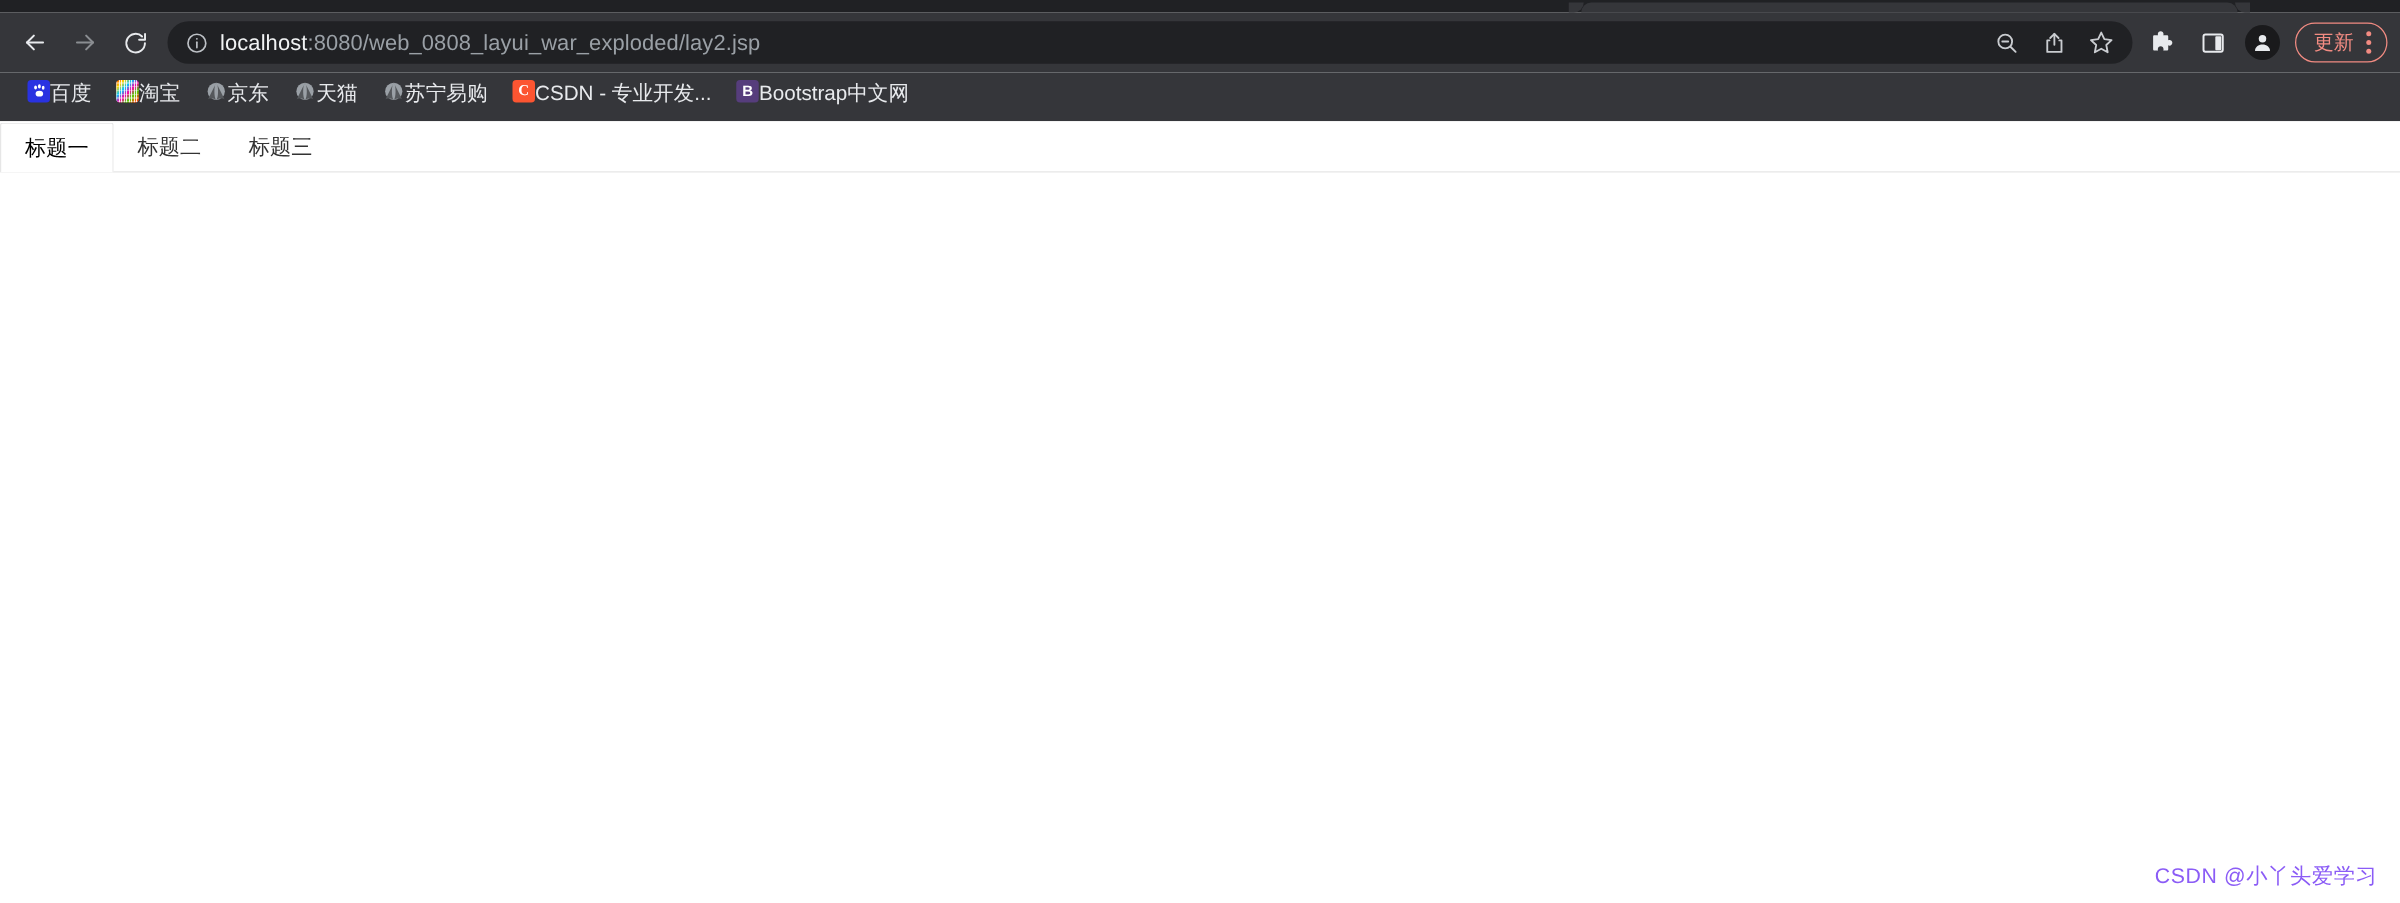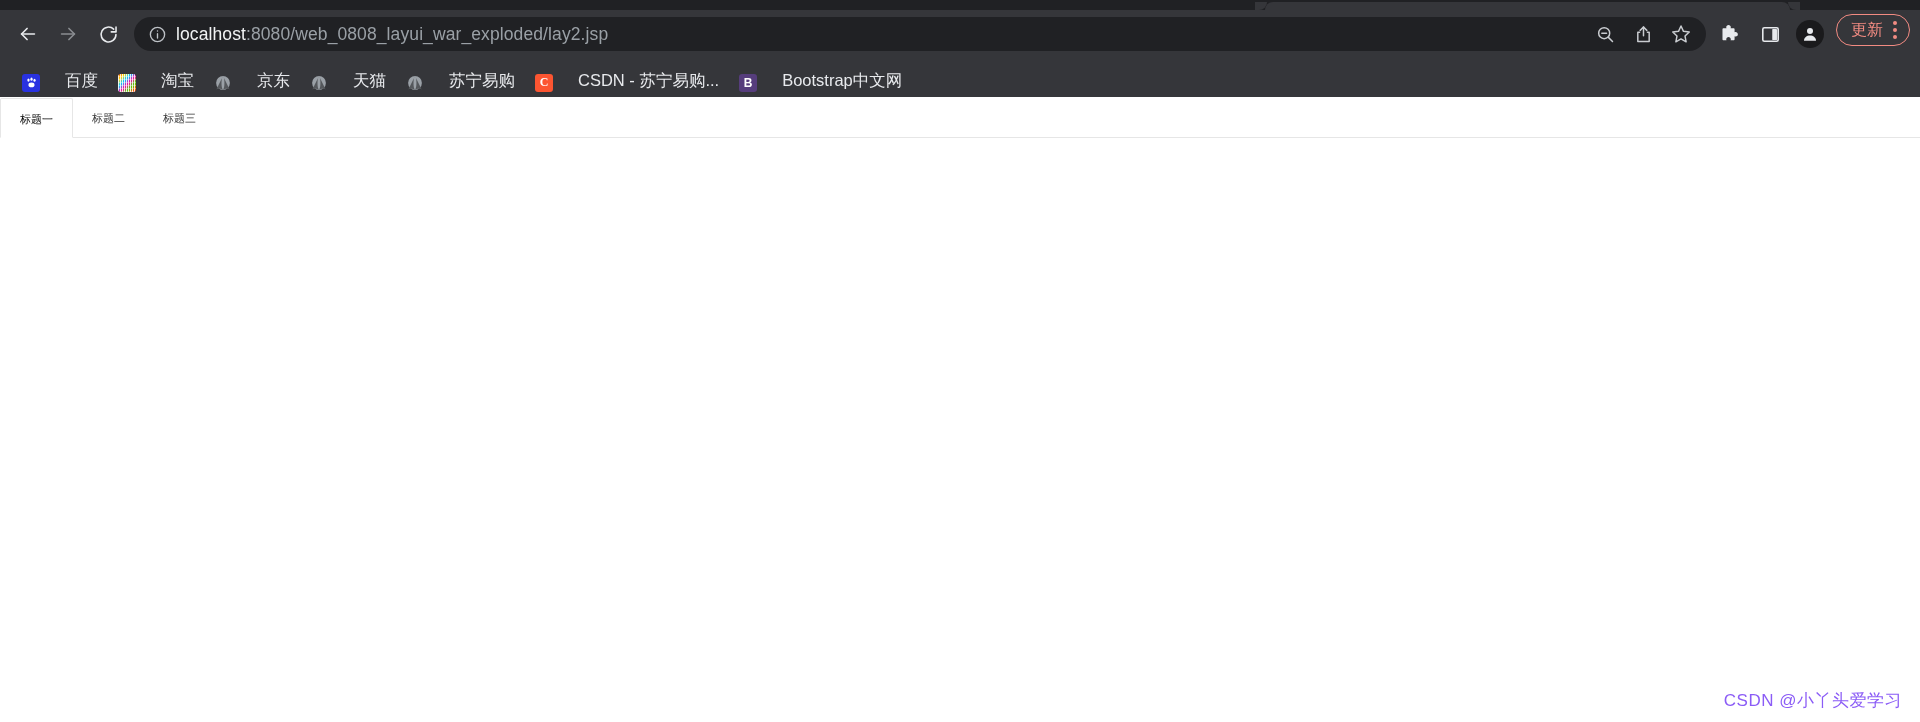--- a/index.html
+++ b/index.html
@@ -111,21 +111,21 @@
   .omni-actions .icon-btn {
     width: 38px;
     height: 34px;
     display: flex;
     align-items: center;
     justify-content: center;
   }
 
   .toolbar-right {
     display: flex;
-    align-items: flex-start;
+    align-items: center;
     flex: 0 0 auto;
     margin-left: 4px;
   }
   .toolbar-right .icon-btn {
     width: 40px;
     height: 40px;
     display: flex;
     align-items: center;
     justify-content: center;
   }
@@ -167,25 +167,25 @@
     height: 39px;
     flex: 0 0 39px;
     background: #35363a;
     display: flex;
     align-items: center;
     padding-left: 12px;
     gap: 0px;
   }
   .bm {
     display: flex;
-    align-items: flex-end;
+    align-items: flex-start;
     height: 28px;
     padding: 0 10px;
     border-radius: 4px;
-    gap: 25px;
+    gap: 0;
     color: #e8eaed;
     font-size: 16.5px;
     white-space: nowrap;
   }
   .bm .favicon {
     width: 18px; height: 18px; flex: 0 0 18px;
     border-radius: 3px;
     display: flex; align-items: center; justify-content: center;
     font-size: 12px; font-weight: bold; color: #fff;
     overflow: hidden;
@@ -218,21 +218,21 @@
     height: 41px;
     border-bottom: 1px solid #e6e6e6;
     display: flex;
     align-items: flex-end;
     position: relative;
   }
   .layui-tab-title .t-item {
     height: 40px;
     line-height: 40px;
     padding: 0 19px;
-    font-size: 11px;
+    font-size: 17px;
     color: #333;
     min-width: 65px;
     text-align: center;
     position: relative;
     top: 1px;
   }
   .layui-tab-title .t-item.active {
     background: #fff;
     border: 1px solid #e6e6e6;
     border-bottom-color: #fff;
@@ -413,21 +413,21 @@
         <svg width="18" height="18" viewBox="0 0 24 24">
           <circle cx="12" cy="12" r="9.2" fill="#9aa0a6"></circle>
           <path d="M12 2.8c-2.6 2-2.6 16.4 0 18.4-2.6-2-8.5-2-9.2 0M12 2.8c2.6 2 2.6 16.4 0 18.4 2.6-2 8.5-2 9.2 0" fill="#55585c"></path>
         </svg>
       </span>
       <span>苏宁易购</span>
     </div>
 
     <div class="bm">
       <span class="favicon fav-csdn">C</span>
-      <span>CSDN - 苏宁易购...</span>
+      <span>CSDN - 专业开发...</span>
     </div>
 
     <div class="bm">
       <span class="favicon fav-bootstrap">B</span>
       <span>Bootstrap中文网</span>
     </div>
   </div>
 
   <div class="page">
 

